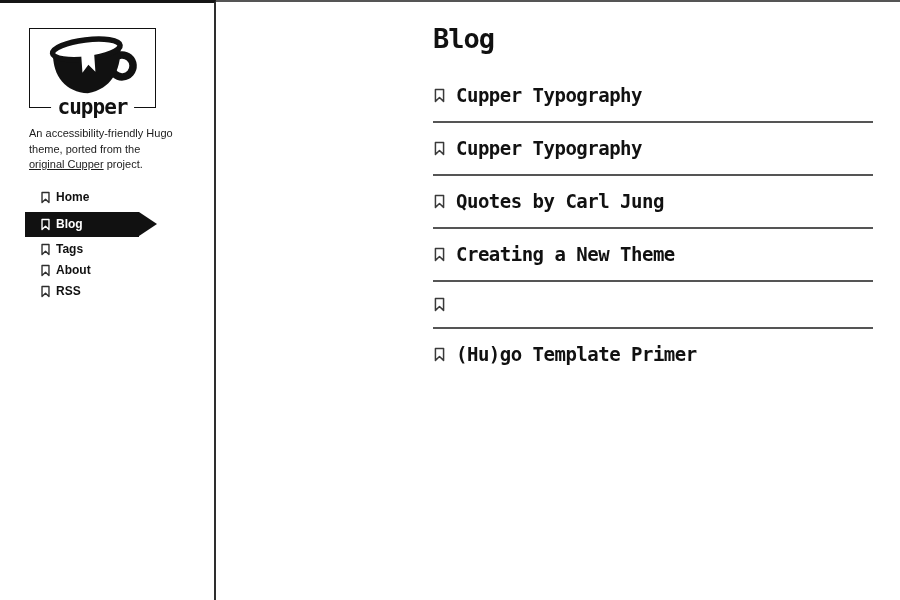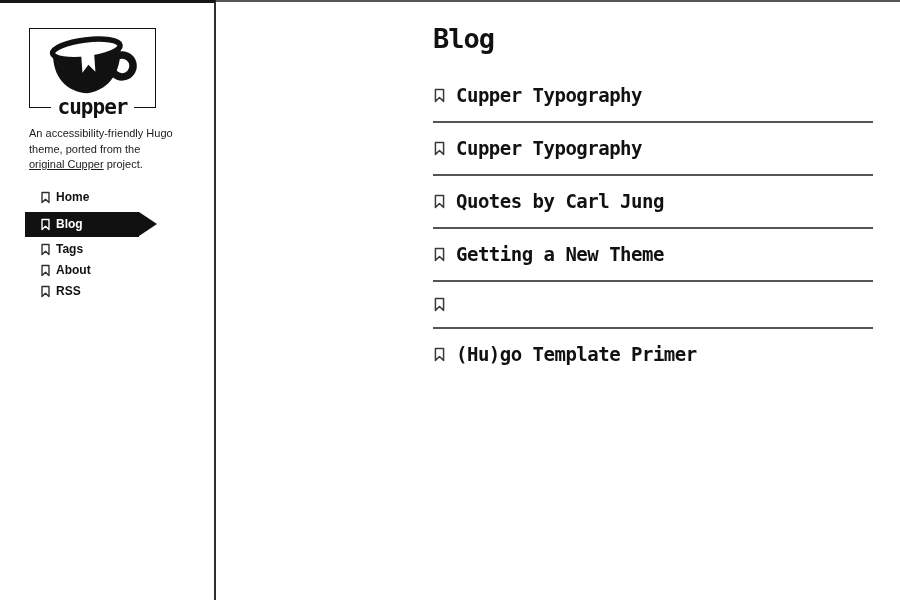--- a/index.html
+++ b/index.html
@@ -161,21 +161,21 @@
       <li class="post-row">
         <svg class="bm" width="13" height="15" viewBox="0 0 12 14">
             <path d="M2.2 1.5 h7.6 v11 l-3.8 -3.6 -3.8 3.6 z" fill="none" stroke="currentColor" stroke-width="1.4" stroke-linejoin="round"></path>
           </svg>
         <a class="post-link">Quotes by Carl Jung</a>
       </li>
       <li class="post-row">
         <svg class="bm" width="13" height="15" viewBox="0 0 12 14">
             <path d="M2.2 1.5 h7.6 v11 l-3.8 -3.6 -3.8 3.6 z" fill="none" stroke="currentColor" stroke-width="1.4" stroke-linejoin="round"></path>
           </svg>
-        <a class="post-link">Getting a New Theme</a>
+        <a class="post-link">Creating a New Theme</a>
       </li>
       <li class="post-row">
         <svg class="bm" width="13" height="15" viewBox="0 0 12 14">
             <path d="M2.2 1.5 h7.6 v11 l-3.8 -3.6 -3.8 3.6 z" fill="none" stroke="currentColor" stroke-width="1.4" stroke-linejoin="round"></path>
           </svg>
       </li>
       <li class="post-row">
         <svg class="bm" width="13" height="15" viewBox="0 0 12 14">
             <path d="M2.2 1.5 h7.6 v11 l-3.8 -3.6 -3.8 3.6 z" fill="none" stroke="currentColor" stroke-width="1.4" stroke-linejoin="round"></path>
           </svg>

